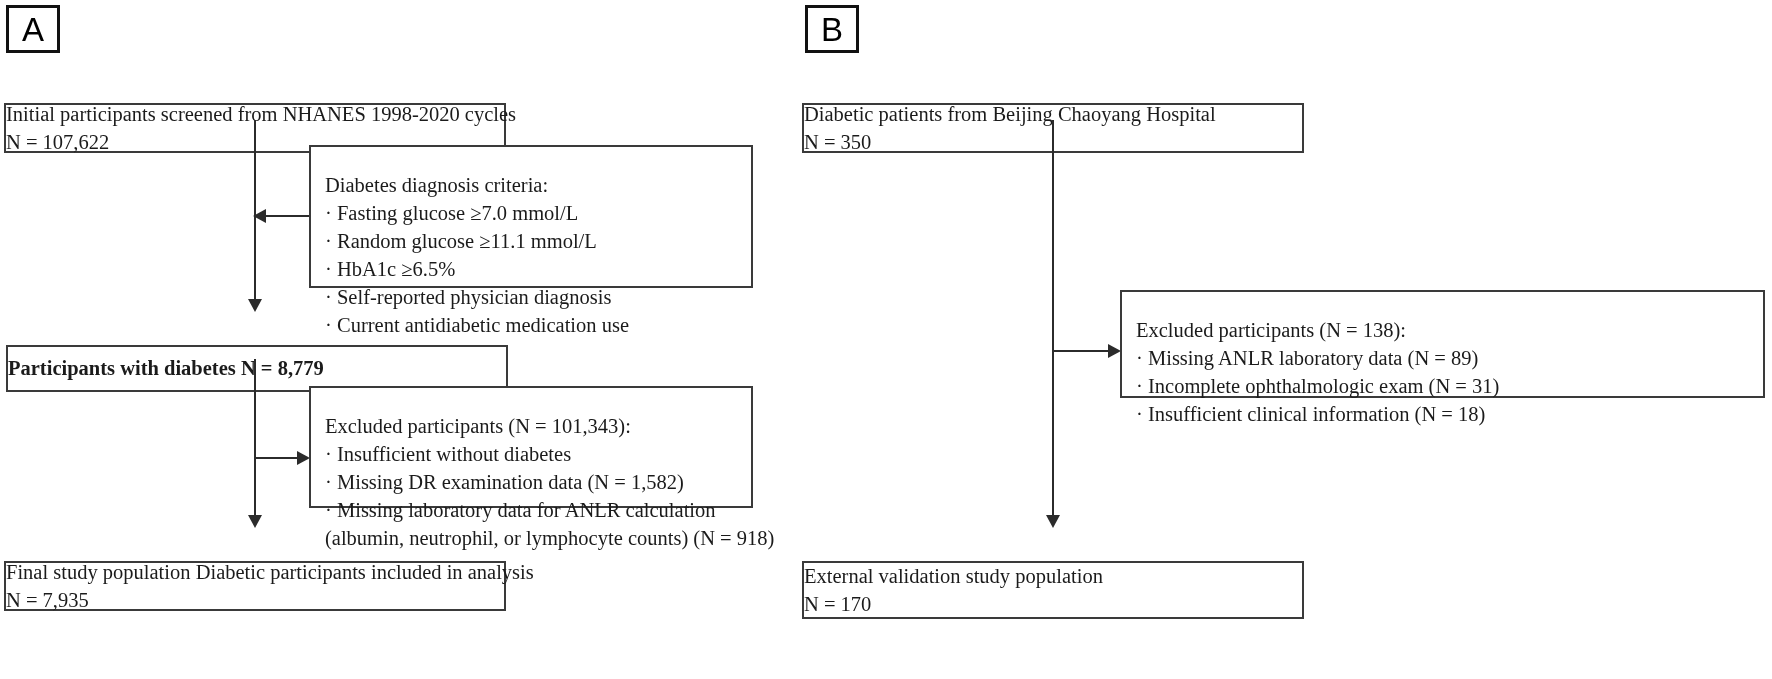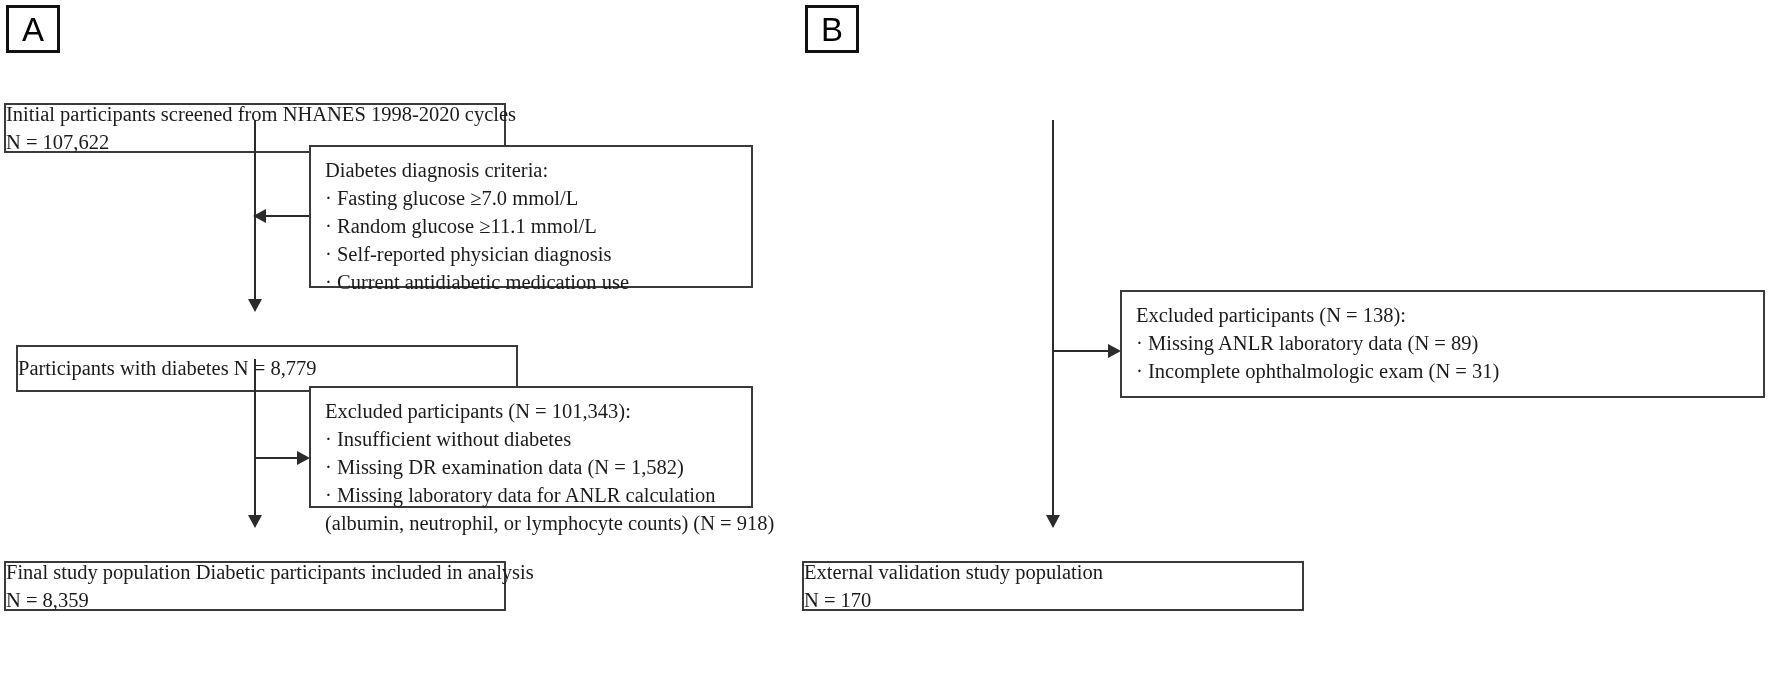--- a/index.html
+++ b/index.html
@@ -43,21 +43,21 @@
   }
   .node.center {
     display: flex;
     flex-direction: column;
     align-items: flex-start;
     justify-content: center;
     text-align: center;
     margin-top: 33px;
   }
   .node.listbox {
-    padding: 9px 0 9px 14px;
+    padding: 24px 0 9px 14px;
     text-align: left;
   }
   .node .line {
     white-space: nowrap;
   }
   .node.listbox .line {
     display: block;
   }
   .bullet-line::before {
     content: "\00B7\00A0";
@@ -108,60 +108,66 @@
   <div class="connector v-line" style="left:254px; top:120px; width:2px; height:185px;"></div>
   <div class="arrow-down" style="left:248px; top:299px;"></div>
 
   <div class="connector h-line" style="left:255px; top:215px; width:55px; height:2px;"></div>
   <div class="arrow-left" style="left:253px; top:209px;"></div>
 
   <div class="node listbox" style="left:309px; top:145px; width:444px; height:143px;">
     <span class="line">Diabetes diagnosis criteria:</span>
     <span class="line bullet-line">Fasting glucose ≥7.0 mmol/L</span>
     <span class="line bullet-line">Random glucose ≥11.1 mmol/L</span>
+    <span class="line bullet-line">HbA1c ≥6.5%</span>
     <span class="line bullet-line">Self-reported physician diagnosis</span>
     <span class="line bullet-line">Current antidiabetic medication use</span>
   </div>
 
-  <div class="node center" style="left:16px; top:312px; width:502px; height:47px;">
+  <div class="node center" style="left:6px; top:312px; width:502px; height:47px;font-weight:bold;">
     <span class="line">Participants with diabetes N = 8,779</span>
   </div>
 
   <div class="connector v-line" style="left:254px; top:359px; width:2px; height:162px;"></div>
   <div class="arrow-down" style="left:248px; top:515px;"></div>
 
   <div class="connector h-line" style="left:256px; top:457px; width:50px; height:2px;"></div>
   <div class="arrow-right" style="left:297px; top:451px;"></div>
 
   <div class="node listbox" style="left:309px; top:386px; width:444px; height:122px;">
     <span class="line">Excluded participants (N = 101,343):</span>
     <span class="line bullet-line">Insufficient without diabetes</span>
     <span class="line bullet-line">Missing DR examination data (N = 1,582)</span>
     <span class="line bullet-line">Missing laboratory data for ANLR calculation</span>
     <span class="line">(albumin, neutrophil, or lymphocyte counts) (N = 918)</span>
   </div>
 
   <div class="node center" style="left:4px; top:528px; width:502px; height:50px;">
     <span class="line">Final study population Diabetic participants included in analysis</span>
-    <span class="line">N = 8,359</span>
+    <span class="line">N = 7,935</span>
   </div>
 
   <div class="panel-tag" style="left:805px; top:5px; width:54px; height:48px;">B</div>
 
+  <div class="node center" style="left:802px; top:70px; width:502px; height:50px;">
+    <span class="line">Diabetic patients from Beijing Chaoyang Hospital</span>
+    <span class="line">N = 350</span>
+  </div>
 
   <div class="connector v-line" style="left:1052px; top:120px; width:2px; height:401px;"></div>
   <div class="arrow-down" style="left:1046px; top:515px;"></div>
 
   <div class="connector h-line" style="left:1054px; top:350px; width:64px; height:2px;"></div>
   <div class="arrow-right" style="left:1108px; top:344px;"></div>
 
   <div class="node listbox" style="left:1120px; top:290px; width:645px; height:108px;">
     <span class="line">Excluded participants (N = 138):</span>
     <span class="line bullet-line">Missing ANLR laboratory data (N = 89)</span>
     <span class="line bullet-line">Incomplete ophthalmologic exam (N = 31)</span>
+    <span class="line bullet-line">Insufficient clinical information (N = 18)</span>
   </div>
 
-  <div class="node center" style="left:802px; top:528px; width:502px; height:50px;">
+  <div class="node center" style="left:802px; top:528px; width:502px; height:58px;">
     <span class="line">External validation study population</span>
     <span class="line">N = 170</span>
   </div>
 
 </div>
 
 </body></html>

